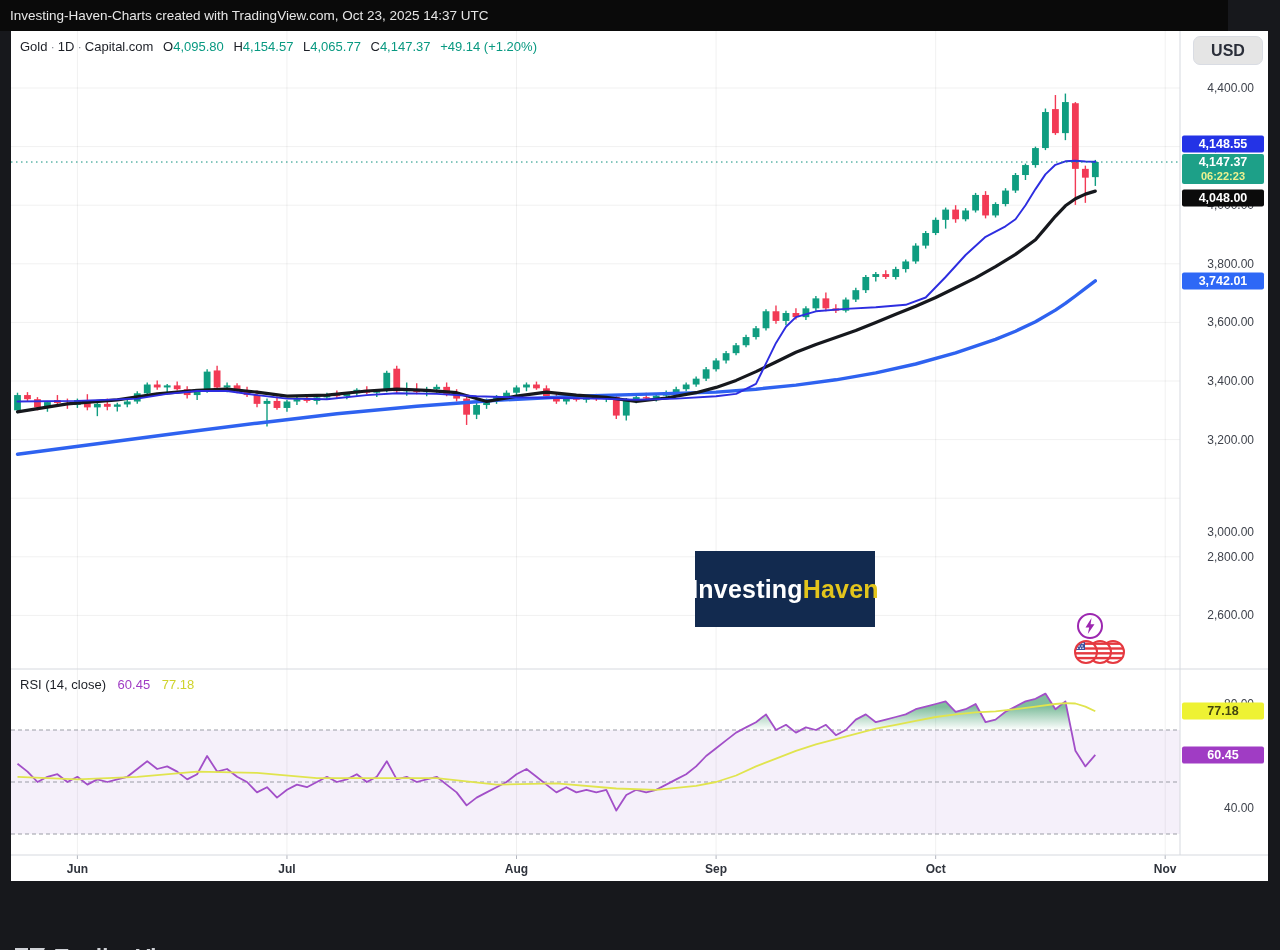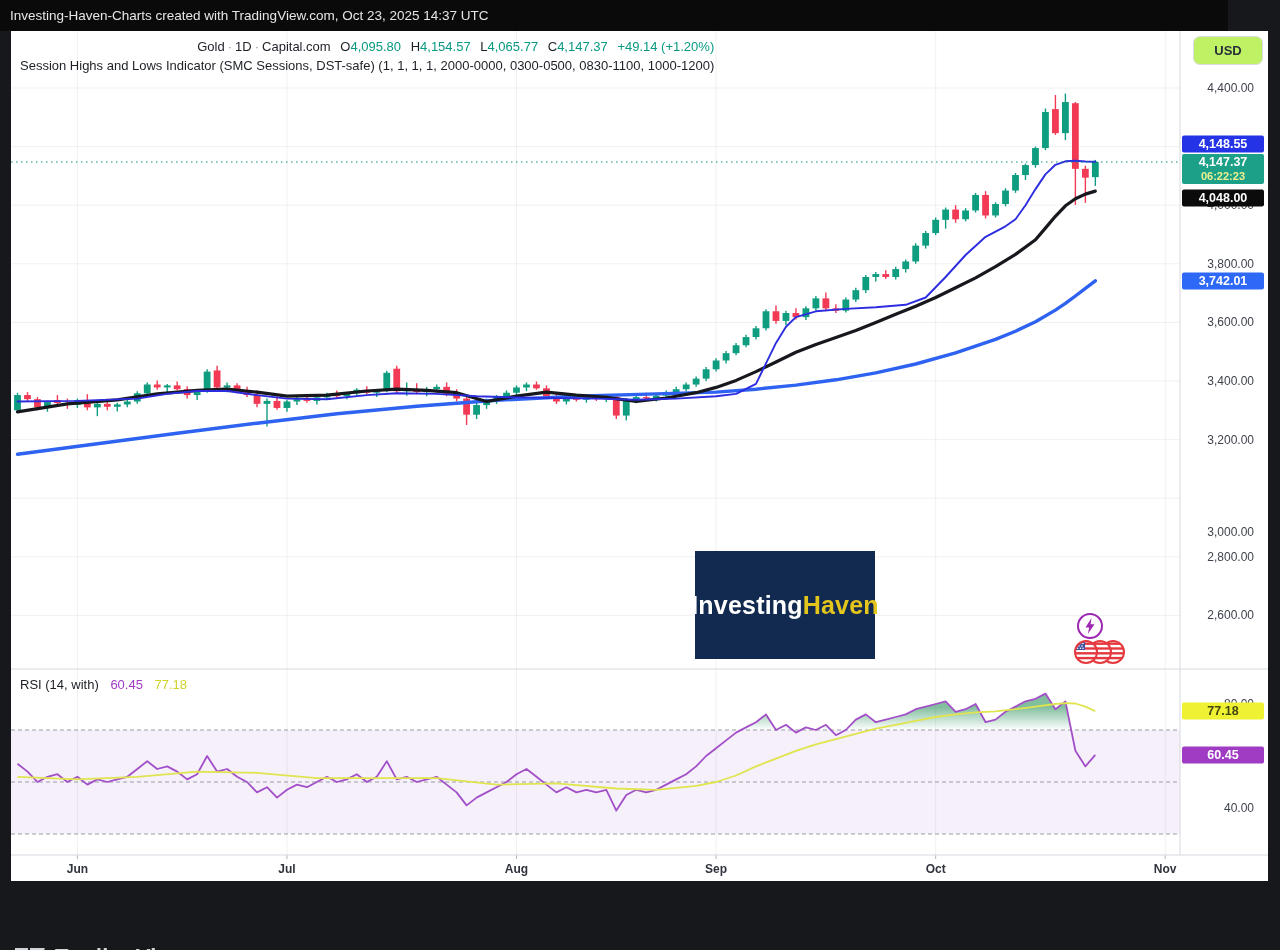--- a/index.html
+++ b/index.html
@@ -3,34 +3,34 @@
 <meta charset="utf-8">
 <style>
   html,body{margin:0;padding:0;background:#17181c;width:1280px;height:950px;overflow:hidden;
     font-family:"Liberation Sans",sans-serif;-webkit-font-smoothing:antialiased;}
   #stage{position:relative;width:1280px;height:950px;background:#17181c;}
   #topbar{position:absolute;left:0;top:0;width:1228px;height:31px;background:#0a0a0a;
     color:#e6e6e6;font-size:13.5px;line-height:31px;padding-left:10px;box-sizing:border-box;white-space:nowrap;}
   #panel{position:absolute;left:11px;top:31px;width:1257px;height:850px;background:#ffffff;overflow:hidden;}
   #chart-svg{position:absolute;left:0;top:0;}
   .legend{position:absolute;left:9px;top:6px;z-index:30;font-size:13px;color:#1c1f26;line-height:19px;white-space:nowrap;}
-  .legend .row{height:19px;text-align:right;}
+  .legend .row{height:19px;}
   .sep{color:#8b8f99;padding:0 3px;}
   .teal{color:#089981;}
   .ohlc-letter{color:#1c1f26;margin-left:6px;}
-  .usd-btn{position:absolute;right:5px;top:5px;width:68px;height:27px;z-index:40;background:#bef264;
-    border:1px solid #d9dce3;border-radius:7px;font-size:13px;font-weight:700;color:#2a2e39;
+  .usd-btn{position:absolute;right:5px;top:5px;width:68px;height:27px;z-index:40;background:#e5e5e5;
+    border:1px solid #d9dce3;border-radius:7px;font-size:16px;font-weight:700;color:#2a2e39;
     display:flex;align-items:center;justify-content:center;}
   .axis-tick{position:absolute;right:14px;z-index:5;font-size:12px;color:#3f434c;transform:translateY(-50%);white-space:nowrap;}
   .px-label{position:absolute;left:1171px;width:82px;z-index:20;border-radius:2px;text-align:center;
     font-size:12.5px;font-weight:700;transform:translateY(-50%);padding:1px 0;box-sizing:border-box;line-height:15px;}
   .px-label .sub{font-size:11px;font-weight:700;line-height:13px;}
   .month{position:absolute;bottom:5px;z-index:8;font-size:12px;font-weight:700;color:#2f333c;transform:translateX(-50%);}
   .rsi-legend{position:absolute;left:9px;top:646px;z-index:30;font-size:13px;color:#1c1f26;white-space:nowrap;}
-  .watermark{position:absolute;left:684px;top:520px;width:180px;height:108px;background:#122a4f;z-index:9;
+  .watermark{position:absolute;left:684px;top:520px;width:180px;height:76px;background:#122a4f;z-index:9;
     display:flex;align-items:center;justify-content:center;font-size:25px;font-weight:700;letter-spacing:.2px;}
   .watermark .p1{color:#ffffff;} .watermark .p2{color:#e3c51c;}
   .evt{position:absolute;z-index:12;}
   #footer{position:absolute;left:0;top:923px;width:1280px;height:69px;background:#17181c;}
   .tv-logo{position:absolute;left:14px;top:21px;display:flex;align-items:center;gap:9px;color:#cfd1d6;}
   .tv-logo .txt{font-size:22px;font-weight:700;letter-spacing:.2px;}
 </style>
 </head>
 <body>
 
@@ -310,27 +310,24 @@
 
     <div class="legend">
       <div class="row">
         <span>Gold</span><span class="sep">·</span><span>1D</span><span class="sep">·</span><span>Capital.com</span>
         <span class="ohlc-letter">O</span><span class="teal">4,095.80</span>
         <span class="ohlc-letter">H</span><span class="teal">4,154.57</span>
         <span class="ohlc-letter">L</span><span class="teal">4,065.77</span>
         <span class="ohlc-letter">C</span><span class="teal">4,147.37</span>
         <span class="teal" style="margin-left:6px">+49.14 (+1.20%)</span>
       </div>
-      <div class="row">
-        <span>Session Highs and Lows Indicator (SMC Sessions, DST-safe) (1, 1, 1, 1, 2000-0000, 0300-0500, 0830-1100, 1000-1200)</span>
-      </div>
     </div>
 
     <div class="rsi-legend">
-      <span>RSI (14, with)</span>
+      <span>RSI (14, close)</span>
       <span style="margin-left:8px;font-weight:400;color:#a03cc4">60.45</span>
       <span style="margin-left:8px;color:#cfd32b">77.18</span>
     </div>
 
     <div class="usd-btn">
       <span>USD</span>
     </div>
 
     <div class="watermark">
       <span><span class="p1">Investing</span><span class="p2">Haven</span></span>

